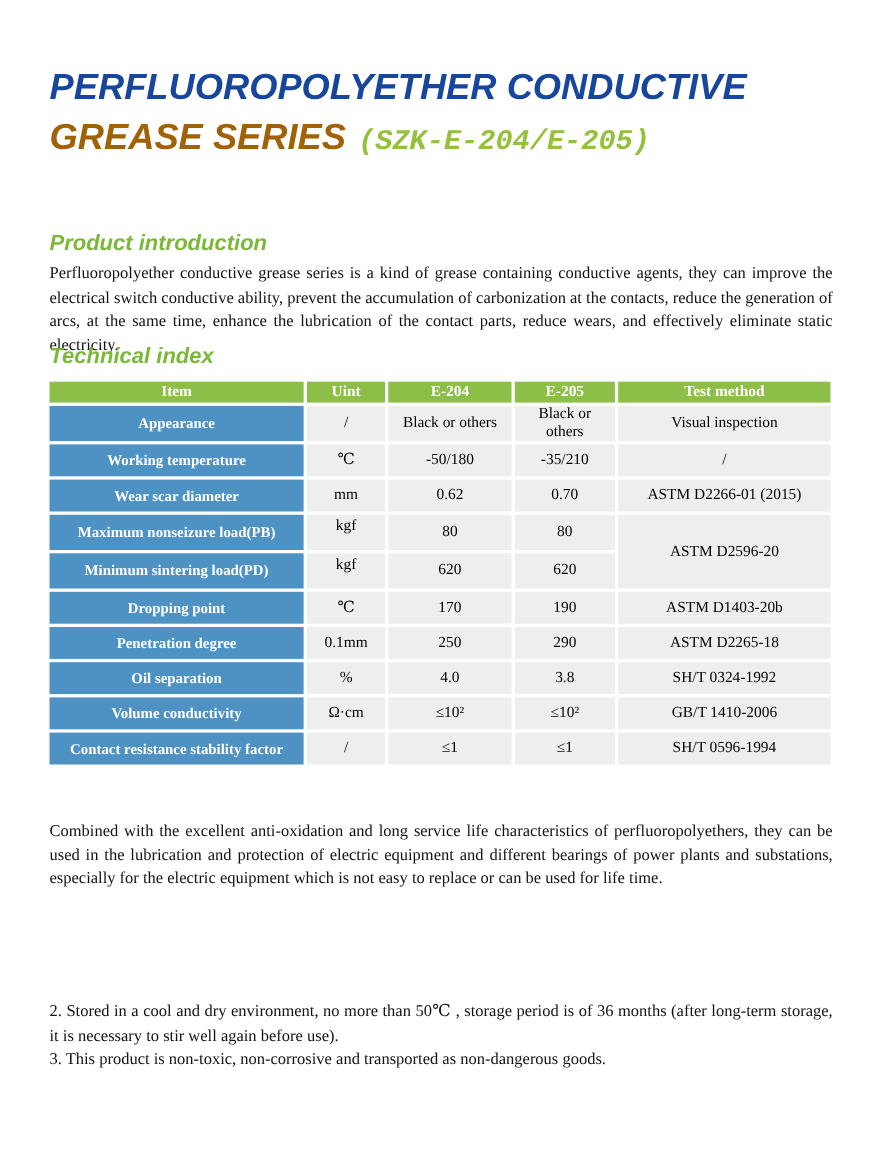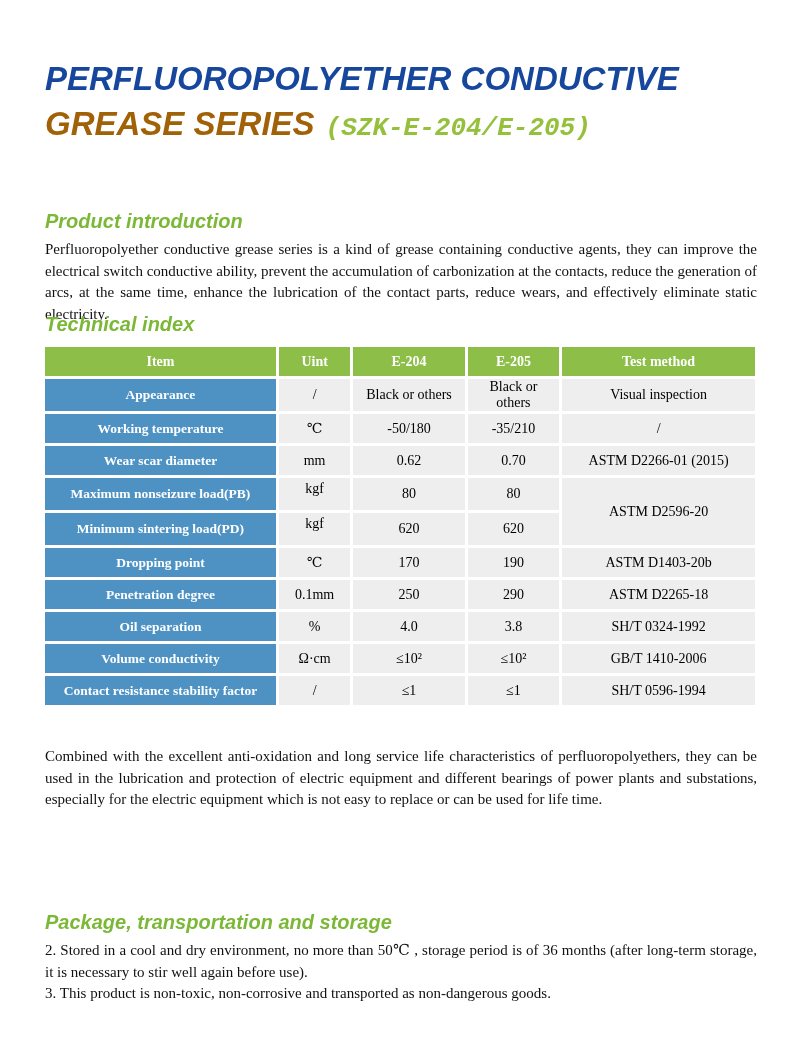--- a/index.html
+++ b/index.html
@@ -53,21 +53,21 @@
     border-collapse:separate;border-spacing:3px;
     table-layout:fixed;width:716px;margin-top:8px;
     background:#ffffff;
   }
   table.tech td,table.tech th{
     padding:0 3px;text-align:center;vertical-align:middle;
     overflow:hidden;
   }
   table.tech th{
     background:#8cbe48;color:#ffffff;
-    font-weight:bold;font-size:14px;height:29px;
+    font-weight:bold;font-size:14px;height:19px;
   }
   table.tech td.item{
     background:#4e92c4;color:#ffffff;
     font-weight:bold;font-size:13.5px;height:29px;margin-left:15px;
   }
   table.tech td.val{
     background:#eeeeee;color:#000000;
     font-size:14px;height:29px;
   }
   table.tech td.vtop{vertical-align:top;padding-top:3px;}
@@ -181,18 +181,17 @@
       </tr>
     </tbody>
       </table>
   </div>
 
   <div class="sec-block" id="block-app">
     <p>Combined with the excellent anti-oxidation and long service life characteristics of perfluoropolyethers, they can be used in the lubrication and protection of electric equipment and different bearings of power plants and substations, especially for the electric equipment which is not easy to replace or can be used for life time.</p>
   </div>
 
   <div class="sec-block" id="block-pkg">
-    <h2 class="sec">Package, transportation and storage</h2>
     <p>2. Stored in a cool and dry environment, no more than 50℃ , storage period is of 36 months (after long-term storage, it is necessary to stir well again before use).</p>
     <p>3. This product is non-toxic, non-corrosive and transported as non-dangerous goods.</p>
   </div>
 
 </div>
 
 </body></html>

